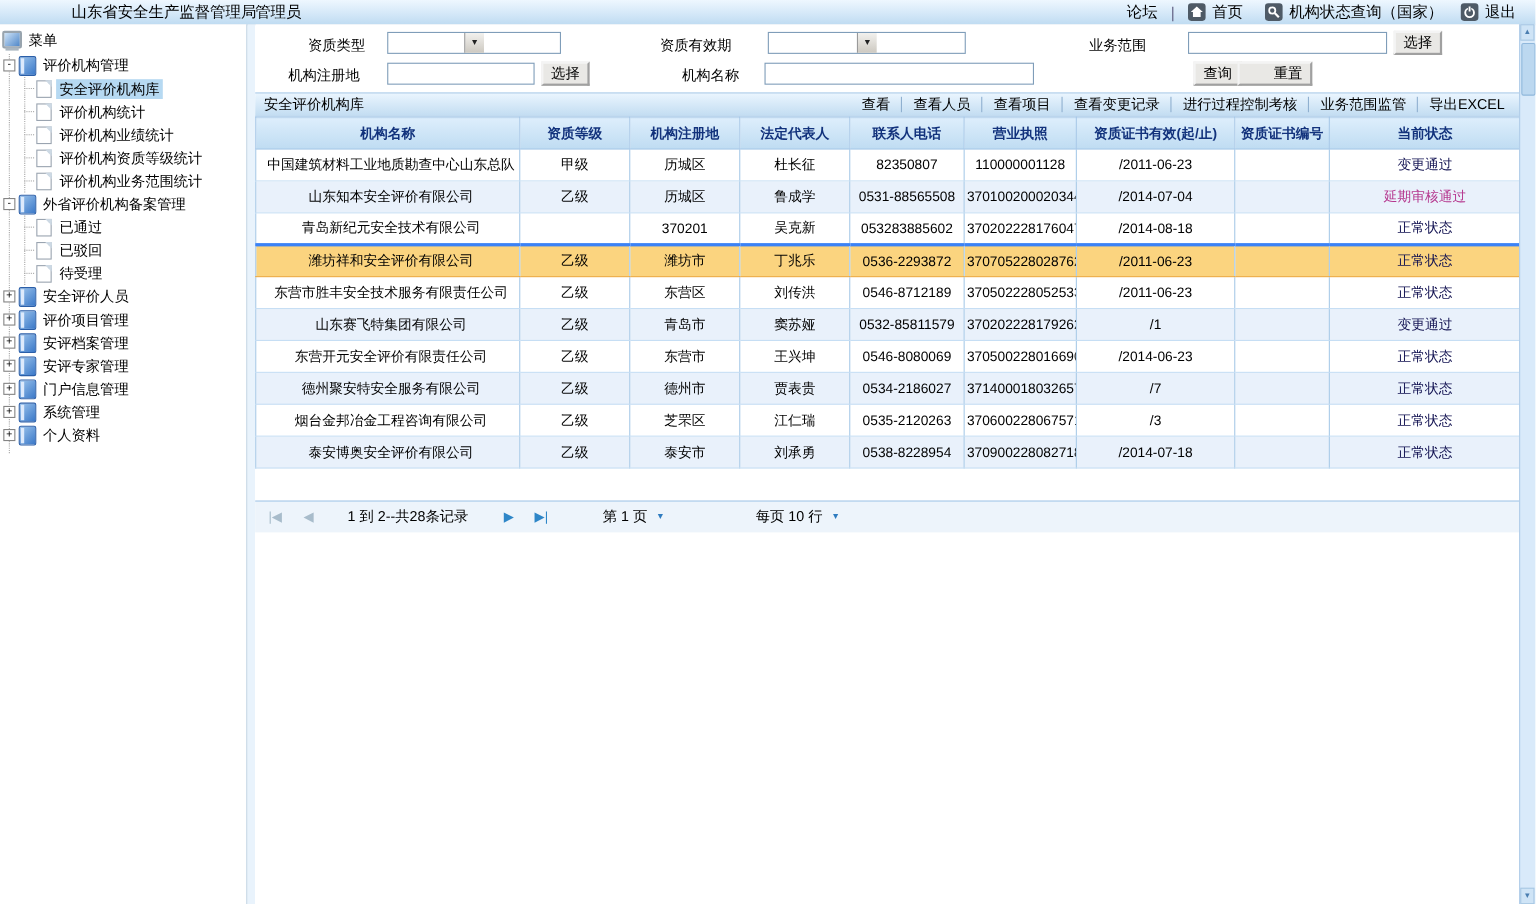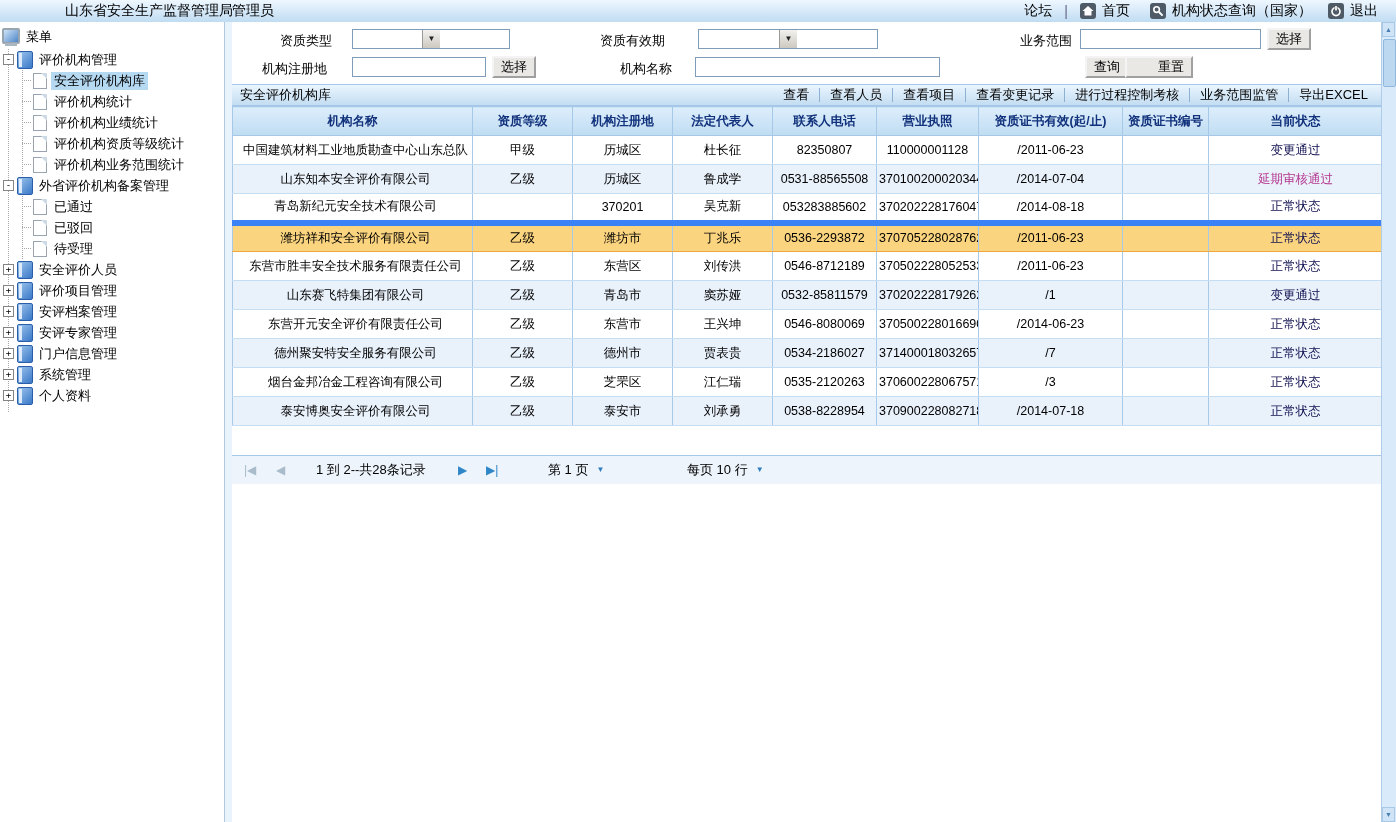--- a/index.html
+++ b/index.html
@@ -49,21 +49,21 @@
   .txt{position:absolute;box-sizing:border-box;height:20px;border:1px solid #7f9db9;background:#fff;font-size:13px;padding:0 3px;}
   .sel{position:absolute;box-sizing:border-box;height:20px;border:1px solid #7f9db9;background:#fff;display:flex;align-items:center;cursor:pointer;flex-direction:column;}
   .sel .sel-text{flex:1;font-size:13px;padding-left:3px;overflow:hidden;white-space:nowrap;}
   .sel .sel-btn{width:17px;height:18px;background:linear-gradient(#f2f1ee,#cdc9c1);border-left:1px solid #9a9a9a;
     font-size:8px;line-height:18px;text-align:center;color:#222;flex:none;}
   .btn3d{position:absolute;height:22px;padding:0 7px;font-size:13px;background:#e9e8e5;
     border:2px outset #f4f4f4;cursor:pointer;line-height:18px;}
 
   #f-type-l{left:48px;top:10px;}   #f-type{left:120px;top:7px;width:158px;}
   #f-valid-l{left:368px;top:10px;} #f-valid{left:466px;top:7px;width:180px;}
-  #f-scope-l{left:788px;top:10px;font-family:Liberation Mono, monospace;} #f-scope{left:848px;top:7px;width:181px;}
+  #f-scope-l{left:758px;top:10px;font-family:Liberation Mono, monospace;} #f-scope{left:848px;top:7px;width:181px;}
   #f-scope-btn{left:1035px;top:6px;}
   #f-reg-l{left:30px;top:38px;}    #f-reg{left:120px;top:35px;width:134px;}
   #f-reg-btn{left:260px;top:34px;}
   #f-name-l{left:388px;top:38px;}  #f-name{left:463px;top:35px;width:245px;}
   #f-query{left:853px;top:34px;}   #f-reset{left:893px;top:34px;padding-left:31px;}
 
   
   #titlebar{position:absolute;left:0;top:62px;width:1150px;height:22px;
     background:linear-gradient(#eaf5fe,#c3ddf2);border-top:1px solid #a6c8e8;border-bottom:1px solid #a6c8e8;
     display:flex;align-items:center;box-sizing:border-box;}
@@ -75,21 +75,21 @@
   
   #gridwrap{position:absolute;left:0;top:84px;width:1150px;}
   #grid{border-collapse:collapse;table-layout:fixed;width:1150px;font-size:12.5px;color:#000;}
   #grid th{height:29px;box-sizing:border-box;font-weight:bold;color:#12327c;
     background:linear-gradient(var(--header_grad_top,#ddeefc),var(--header_grad_bottom,#bfdcf2));
     border:1px solid var(--grid_border,#a6c8e8);text-align:center;white-space:nowrap;overflow:hidden;}
   #grid td{height:29px;box-sizing:border-box;border-right:1px solid #a8cae8;border-bottom:1px solid #c6def4;
     border-left:1px solid #a8cae8;text-align:center;white-space:nowrap;overflow:hidden;padding:0 2px;}
   #grid tr.alt{background:var(--alt_row,#e9f1fb);}
   #grid tr.selrow{background:var(--selected_row,#fbd47f);}
-  #grid tr.selrow td{border-top:6px solid #3b82f6;border-bottom:1px solid #eda93e;}
+  #grid tr.selrow td{border-top:3px solid #3b82f6;border-bottom:1px solid #eda93e;}
   #grid td.tl{text-align:center;padding-left:8px;}
   #grid td.st{color:#101050;}
   #grid td.st.alert{color:var(--status_alert,#b5368e);}
 
   
   #pager{position:absolute;left:0;top:433px;width:1150px;height:28px;background:#edf4fb;
     border-top:1px solid #a6c8e8;font-size:13px;}
   .pg{position:absolute;top:0;height:28px;line-height:28px;white-space:nowrap;}
   .pg-arrow{font-size:12px;cursor:pointer;}
   .pg-dis{color:#a8bccb;}

